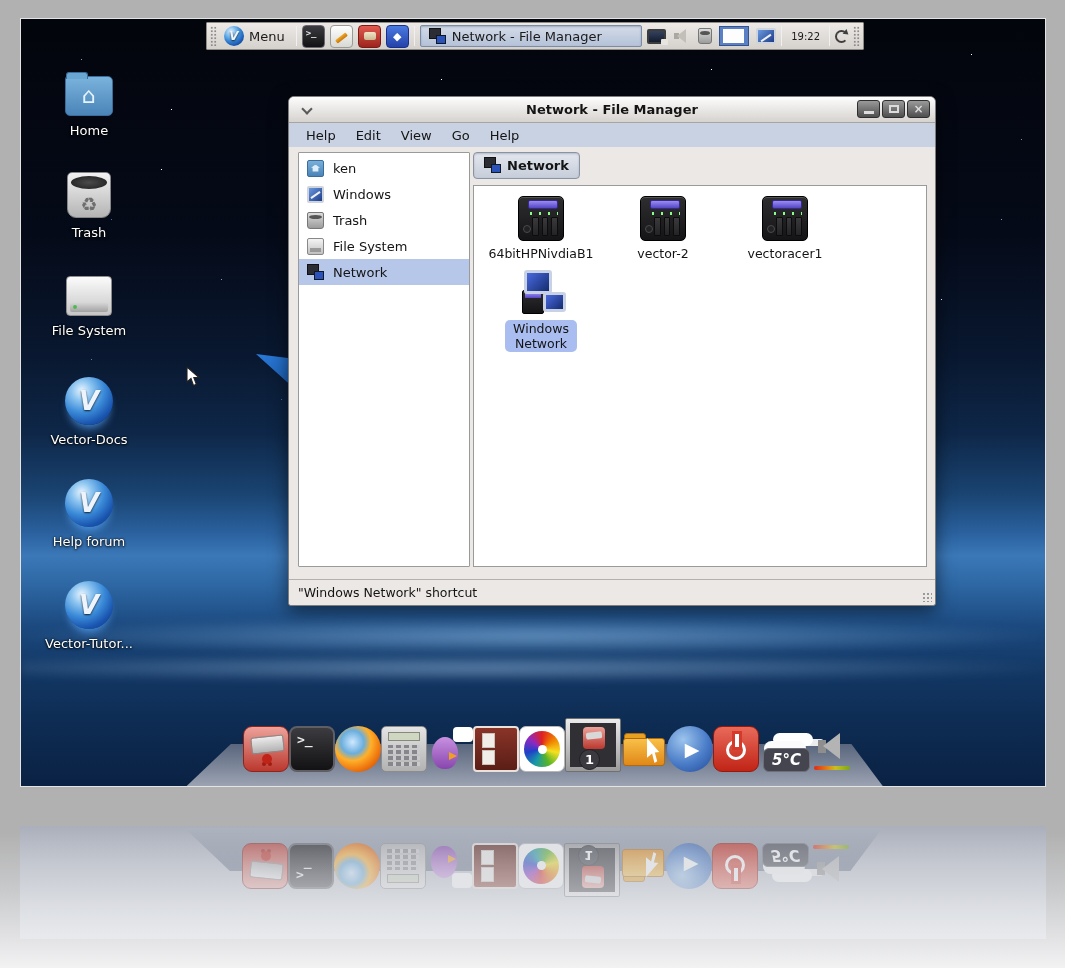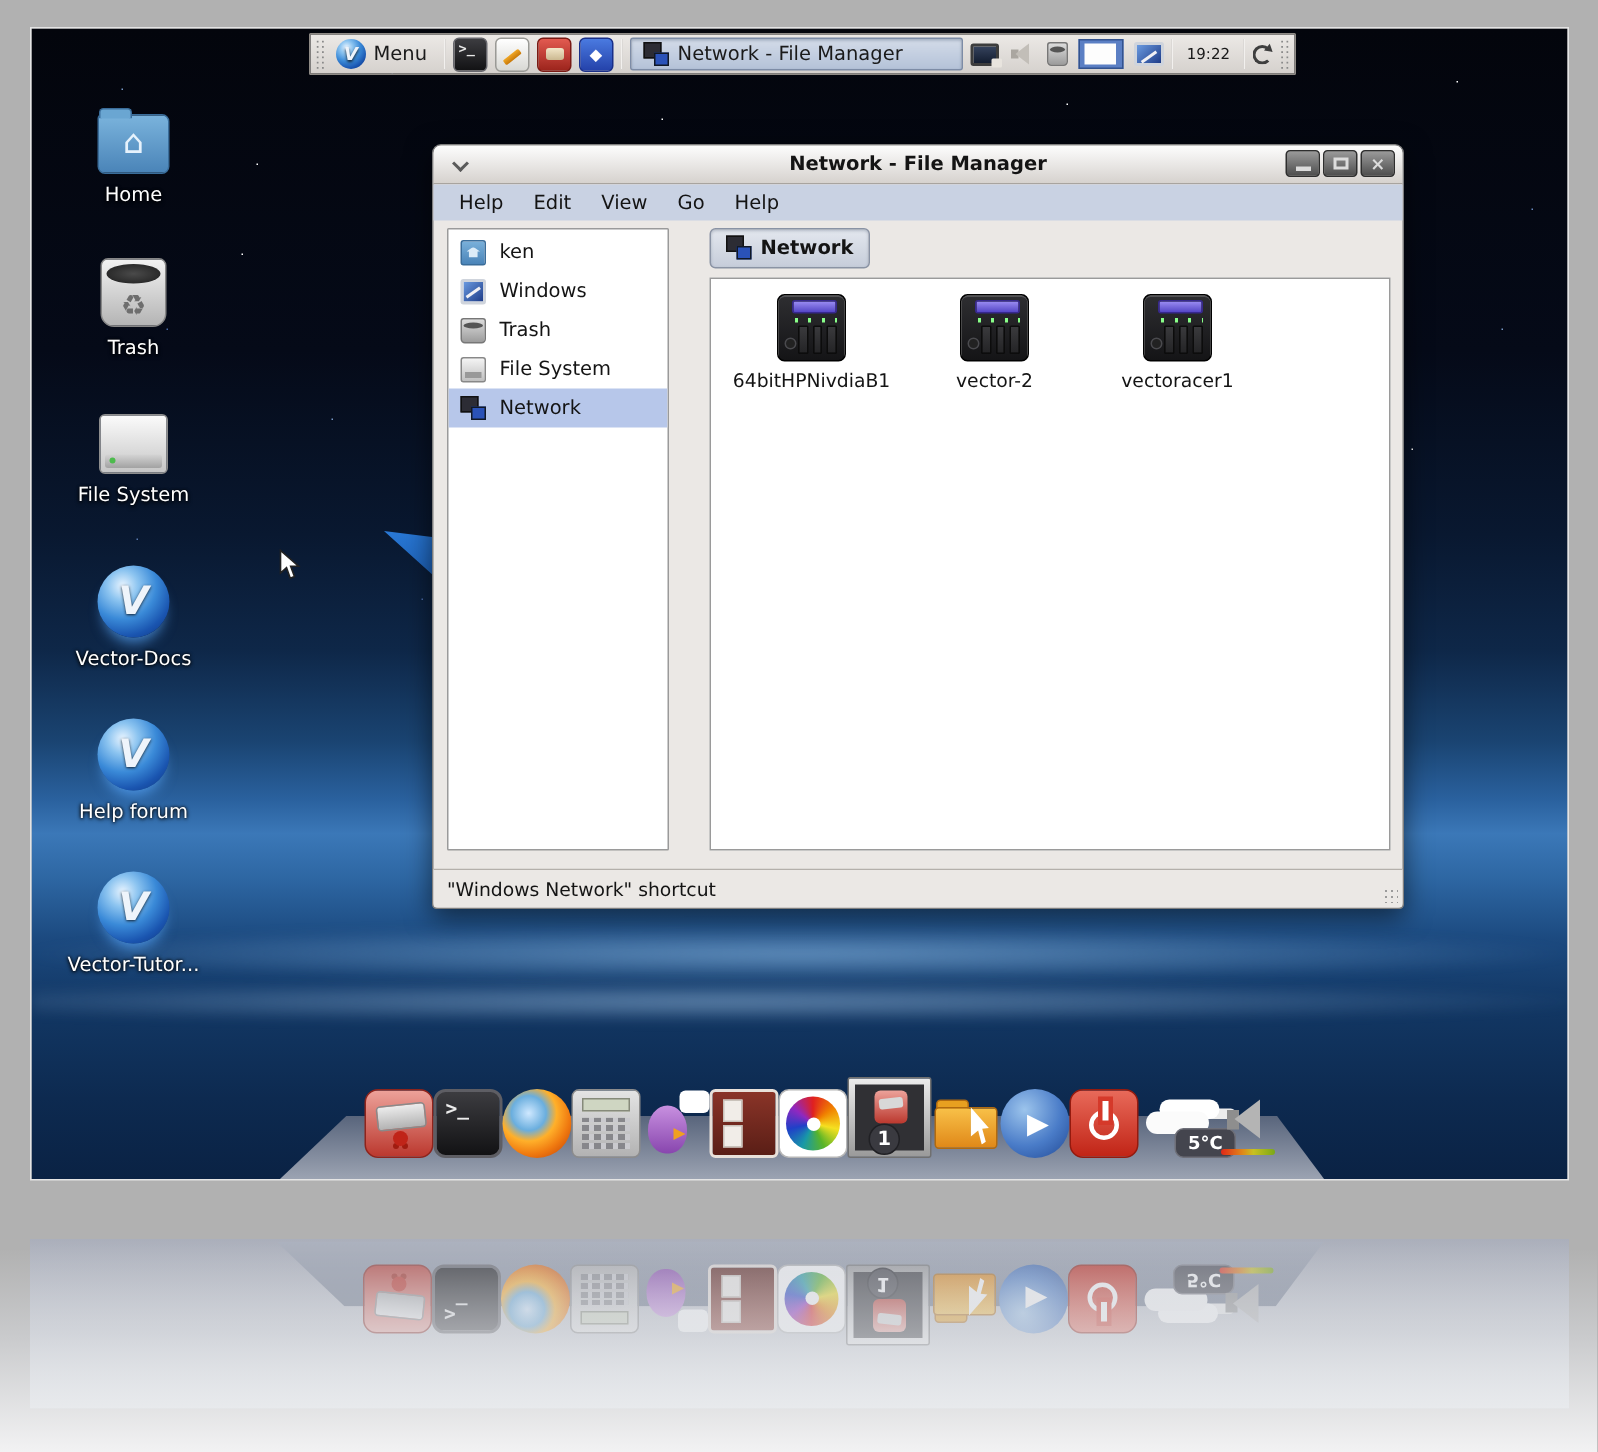--- a/index.html
+++ b/index.html
@@ -103,21 +103,21 @@
     border-left:2px solid #5a5a5a; border-bottom:2px solid #5a5a5a; transform:rotate(-45deg); }
   .winbtns { position:absolute; right:5px; top:3px; display:flex; gap:2px; }
   .wbtn { width:23px; height:18px; background:linear-gradient(#9a9a9a,#4e4e4e); border:1px solid #2e2e2e;
     border-radius:3px; position:relative; display:flex; align-items:center; justify-content:center; }
   .wbtn .bar { width:10px; height:3px; background:#dcdcdc; margin-top:6px; }
   .wbtn .box { width:10px; height:8px; border:2px solid #dcdcdc; }
   .wbtn .x { color:#dcdcdc; font-size:12px; font-weight:bold; line-height:1; }
   .menubar { position:absolute; left:0; right:0; top:26px; height:24px; background:#c9d2e3;
     display:flex; align-items:center; padding-left:8px; gap:2px; }
   .mi { padding:3px 9px; }
-  .sidebar { position:absolute; left:9px; top:55px; width:148px; height:415px; background:#fff;
+  .sidebar { position:absolute; left:9px; top:55px; width:172px; height:415px; background:#fff;
     border:1px solid #9a9a9a; border-radius:1px; padding-top:2px; overflow:hidden; }
   .srow { display:flex; align-items:center; gap:9px; height:26px; padding:0 8px; }
   .srow.sel { background:#b7c7ea; }
   .si { width:17px; height:17px; position:relative; flex:none; }
   .si-home { background:linear-gradient(#79b0da,#4a84b8); border-radius:2px; border:1px solid #3a6d9a; }
   .si-home:before { content:""; position:absolute; left:3px; top:4px; width:9px; height:7px; background:#dcecf8;
     clip-path:polygon(50% 0,100% 45%,82% 45%,82% 100%,18% 100%,18% 45%,0 45%); }
   .si-desk { background:linear-gradient(135deg,#6a9ae0,#1e3c88); border:2px solid #cfd4dc; border-radius:2px; }
   .si-desk:before { content:""; position:absolute; left:1px; top:6px; width:11px; height:2px; background:#f0f0f4; transform:rotate(-35deg); }
   .si-trash { background:linear-gradient(#dcdcdc,#9c9c9c); border:1px solid #777; border-radius:2px 2px 3px 3px; }
@@ -211,22 +211,22 @@
   .ic-folder .cursor2 { position:absolute; right:3px; top:12px; width:17px; height:26px; background:#fff;
     clip-path:polygon(0 0, 0 76%, 30% 60%, 44% 96%, 60% 89%, 46% 56%, 72% 54%); filter:drop-shadow(0 0 1px #444); }
   .ic-play { border-radius:50%; background:radial-gradient(circle at 35% 30%, #9cc4ec, #4a7cc8 55%, #2a54a0 90%);
     display:flex; align-items:center; justify-content:center; color:#fff; font-size:19px; padding-left:4px; }
   .ic-power { background:linear-gradient(#e86a5a,#c12416); border:1px solid #941a0e; border-radius:9px; }
   .ic-power .ring { position:absolute; left:12px; top:13px; width:20px; height:20px; border:3.5px solid #fff; border-radius:50%; }
   .ic-power .stem { position:absolute; left:21px; top:7px; width:4px; height:13px; background:#fff; box-shadow:0 0 0 3px #d5392a; }
   .ic-weather { width:52px; }
   .ic-weather .cloud { position:absolute; top:15px; left:5px; width:42px; height:15px; background:#fbfbfb; border-radius:10px;
     box-shadow: 8px -9px 0 -1px #fff, 22px -6px 0 -4px #ececec; }
-  .wbadge { position:absolute; bottom:0; left:24px; padding:2px 8px; background:#44454e; border:1px solid #6e6f78;
-    border-radius:6px; color:#fff; font-size:12px; font-weight:bold; }
+  .wbadge { position:absolute; bottom:0; left:4px; padding:2px 8px; background:#44454e; border:1px solid #6e6f78;
+    border-radius:6px; color:#fff; font-size:15px; font-weight:bold;font-style:italic; }
   .ic-vol .spk-box { position:absolute; left:7px; top:14px; width:8px; height:13px; background:#8e8e8e; }
   .ic-vol .spk-cone { position:absolute; left:12px; top:7px; width:0; height:0;
     border-right:17px solid #b4b4b4; border-top:13px solid transparent; border-bottom:13px solid transparent; }
   .ic-vol .vbar { position:absolute; left:3px; bottom:2px; width:36px; height:4px; border-radius:2px;
     background:linear-gradient(90deg,#e02818,#e08818 40%,#c8c020 60%,#7aa818); }
 
   
   .cursor { position:absolute; left:165px; top:347px; z-index:9; }
 
   
@@ -393,20 +393,28 @@
           <div class="nas">
               <div class="screen"></div>
               <div class="lights"></div>
               <div class="bays">
                 <i></i>
                 <i></i>
                 <i></i>
               </div>
             </div>
           <div class="flabel">vectoracer1</div>
+        </div>
+        <div class="fitem sel">
+          <div class="winnet">
+              <div class="srv"></div>
+              <div class="m1"></div>
+              <div class="m2"></div>
+            </div>
+          <div class="flabel">Windows Network</div>
         </div>
       </div>
       <div class="statusbar">
         <span>"Windows Network" shortcut</span>
         <div class="grip"></div>
       </div>
     </div>
 
     <div class="dock">
       <div class="platform"></div>

